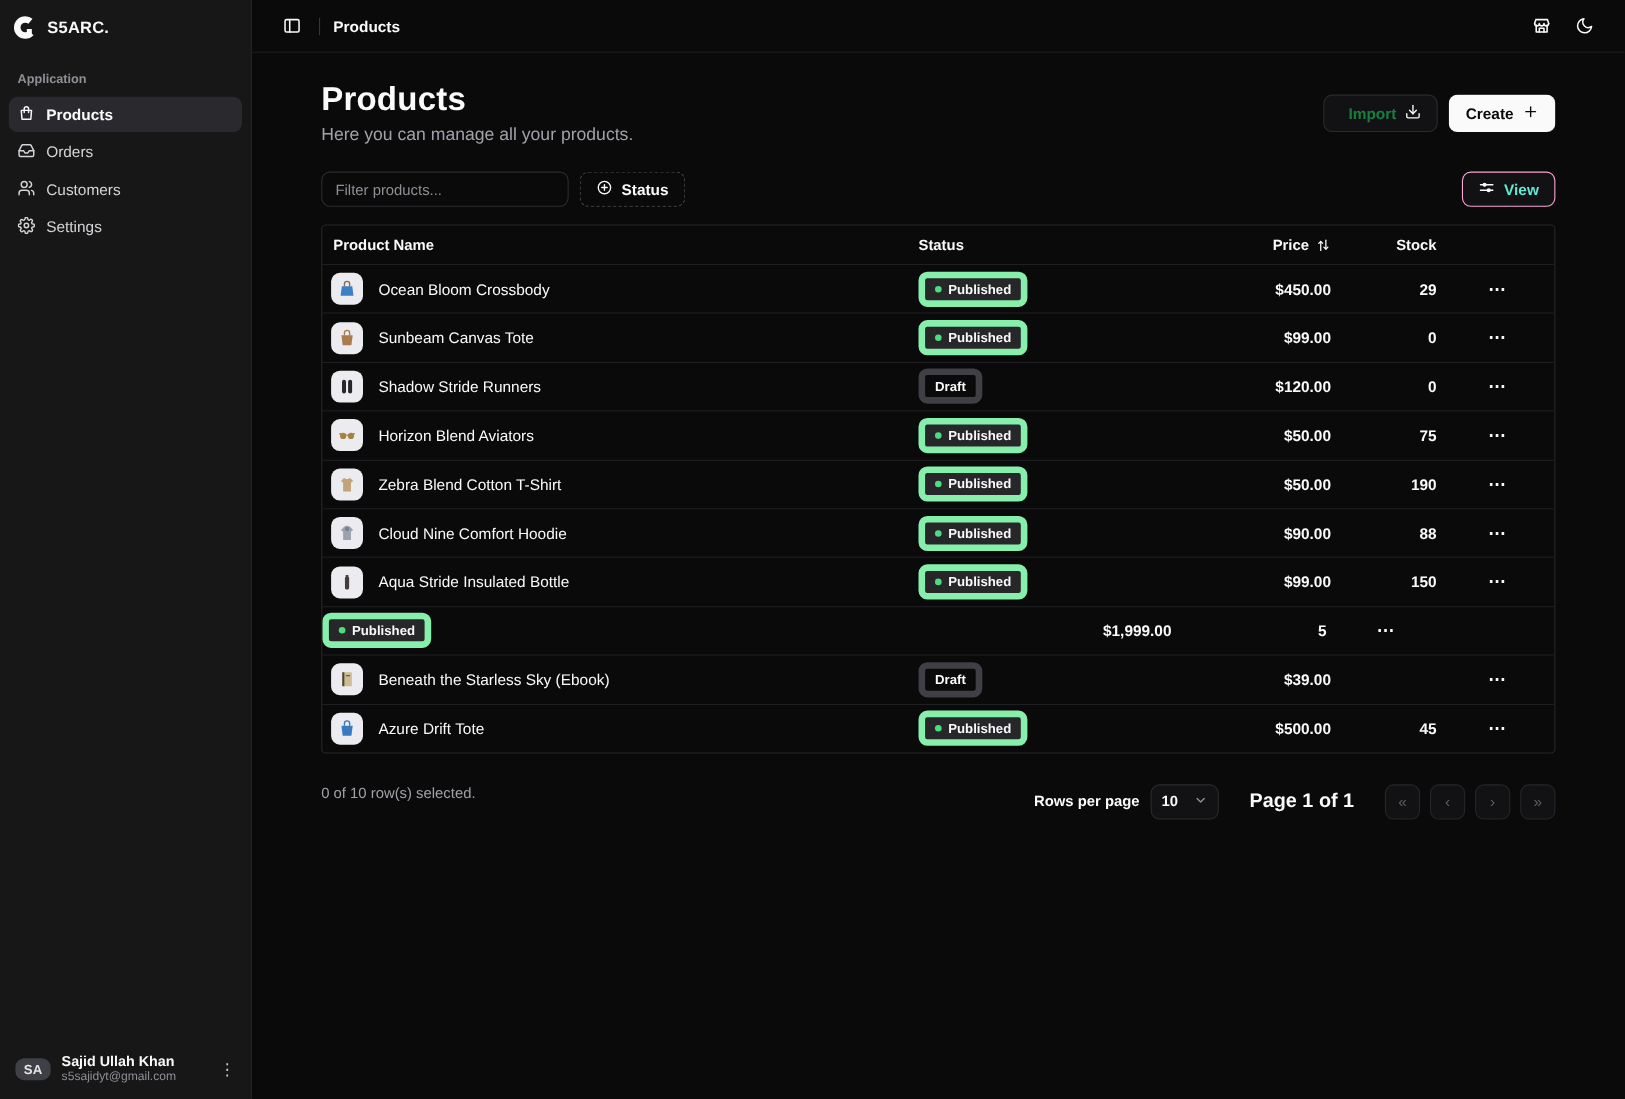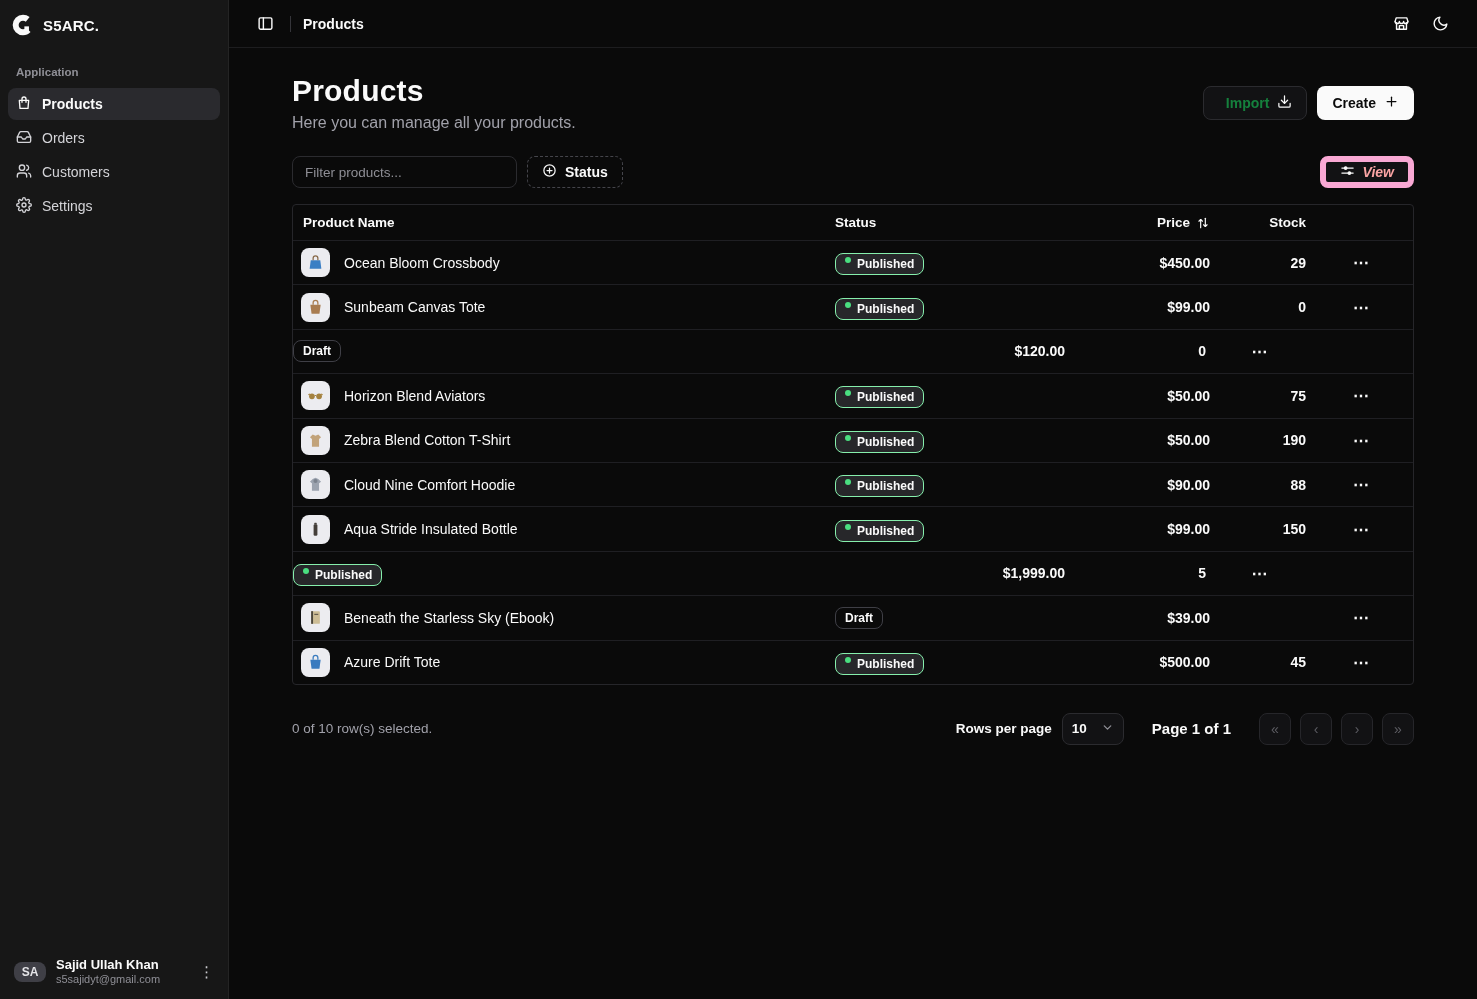--- a/index.html
+++ b/index.html
@@ -74,21 +74,21 @@
   .filter-input {
     width:225px; height:32px; background:transparent; border:1px solid #2b2b2f;
     border-radius:8px; color:#fafafa; padding:0 12px; font-size:13.5px;
     font-family:"Liberation Sans", sans-serif;
   }
   .filter-input::placeholder { color:#8f8f96; }
   .btn-dashed {
     background:transparent; border:1px dashed #45454b; color:#fafafa; height:32px;
   }
   .toolbar-spacer { flex:1; }
-  .btn-view { height:32px; background:#121214; border:6px solid #f9a8d4; color:#fca5a5;font-style:italic; }
+  .btn-view { height:32px; background:#121214; border:1px solid #f9a8d4; color:#5eead4; }
 
   
   .table-wrap { margin-top:16px; border:1px solid #26262a; border-radius:4px; overflow:hidden; }
   .t-row {
     display:grid;
     grid-template-columns: 1fr 230px 145px 100px 103px;
     align-items:center;
   }
   .t-head { height:35px; font-weight:700; font-size:13.5px; }
   .t-head .c-name { padding-left:10px; }
@@ -100,43 +100,43 @@
   }
   .thumb svg { width:19px; height:19px; }
   .c-status { }
   .c-price { text-align:right; font-weight:600; }
   .c-stock { text-align:right; font-weight:600; padding-right:4px; }
   .c-actions { text-align:center; }
   .head-price { display:flex; justify-content:flex-end; align-items:center; gap:6px; }
   .sort-btn { background:none; border:none; cursor:pointer; display:flex; align-items:center; }
   .sort-btn svg { width:14px; height:14px; stroke:#fafafa; }
   .badge {
-    display:inline-flex; gap:6px;
-    background:#27272a; border:1px solid #86efac; border-radius:8px;
+    display:inline-flex; align-items:center; gap:6px;
+    background:#27272a; border:6px solid #86efac; border-radius:8px;
     padding:3px 9px; font-size:12px; font-weight:700; color:#fafafa;
   }
   .badge .dot { width:6px; height:6px; border-radius:50%; }
   .badge.draft { background:transparent; border-color:#3f3f46; }
   .ellipsis-btn {
     background:none; border:none; color:#fafafa; font-size:16px; font-weight:700;
     cursor:pointer; letter-spacing:1px; padding:4px 8px; border-radius:6px;
   }
 
   
-  .table-footer { display:flex; align-items:center; margin-top:28px; padding-bottom:40px; }
+  .table-footer { display:flex; align-items:flex-start; margin-top:28px; padding-bottom:40px; }
   .selection-text { color:#a1a1aa; font-size:13.5px; }
   .footer-right { margin-left:auto; display:flex; align-items:center; gap:28px; }
   .rpp { display:flex; align-items:center; gap:10px; font-weight:700; font-size:13.5px; }
   .select-box {
     display:flex; align-items:center; justify-content:space-between;
     width:62px; height:32px; border:1px solid #2b2b2f; border-radius:8px;
     background:#121214; padding:0 9px; cursor:pointer; font-weight:600; font-size:13.5px;
   }
   .select-box svg { width:13px; height:13px; stroke:#8f8f96; }
-  .page-indicator { font-weight:700; font-size:15px; }
+  .page-indicator { font-weight:700; font-size:18px; }
   .pager { display:flex; gap:9px; }
   .pager-btn {
     width:32px; height:32px; border-radius:8px; border:1px solid #26262a;
     background:#121214; color:#5d5d63; font-size:14px; cursor:pointer;
     display:flex; align-items:center; justify-content:center;
     font-family:"Liberation Sans", sans-serif;
   }
 </style>
 </head>
 <body>
@@ -351,20 +351,29 @@
       </span>
     </div>
     <div class="c-price">$99.00</div>
     <div class="c-stock">0</div>
     <div class="c-actions">
       <button class="ellipsis-btn">⋯</button>
     </div>
   </div>
 
   <div class="t-row">
+    <div class="c-name">
+      <span class="thumb">
+                <svg viewBox="0 0 24 24">
+                  <rect x="6.2" y="4" width="4.6" height="16" rx="2.3" fill="#26262b"></rect>
+                  <rect x="13.2" y="4" width="4.6" height="16" rx="2.3" fill="#26262b"></rect>
+                </svg>
+              </span>
+      <span class="row-name">Shadow Stride Runners</span>
+    </div>
     <div class="c-status">
       <span class="badge draft">
 
         <span class="badge-label">Draft</span>
       </span>
     </div>
     <div class="c-price">$120.00</div>
     <div class="c-stock">0</div>
     <div class="c-actions">
       <button class="ellipsis-btn">⋯</button>

